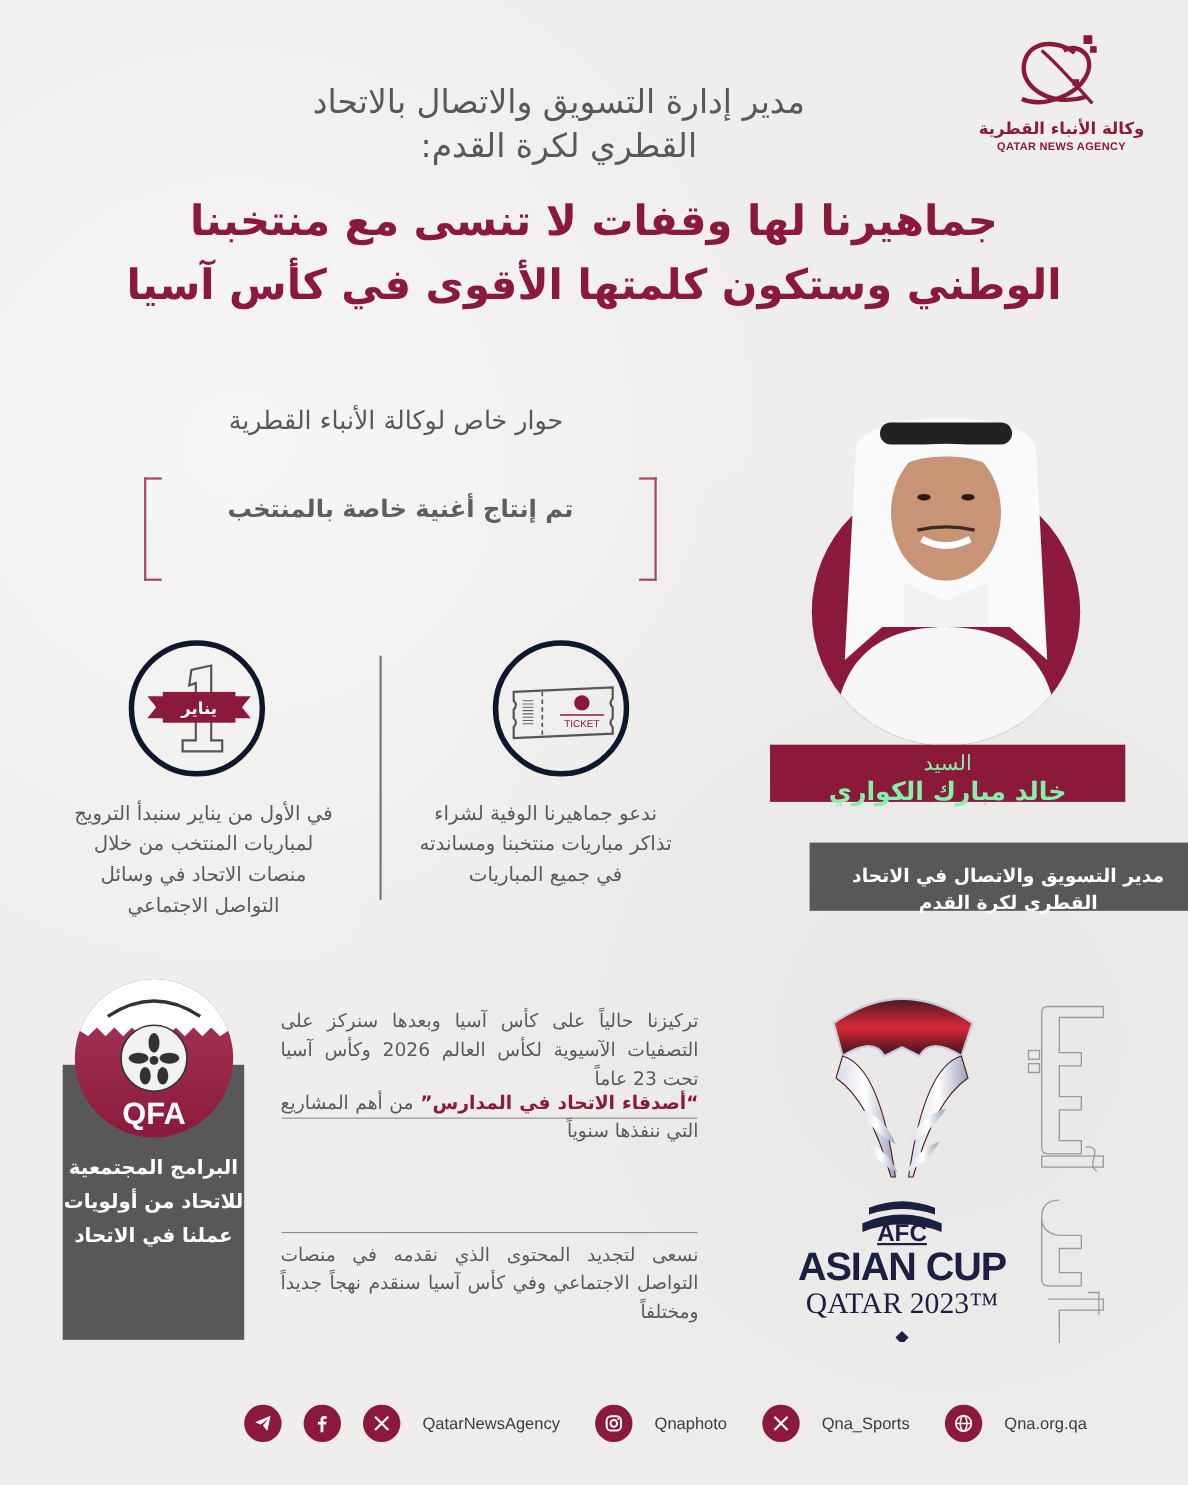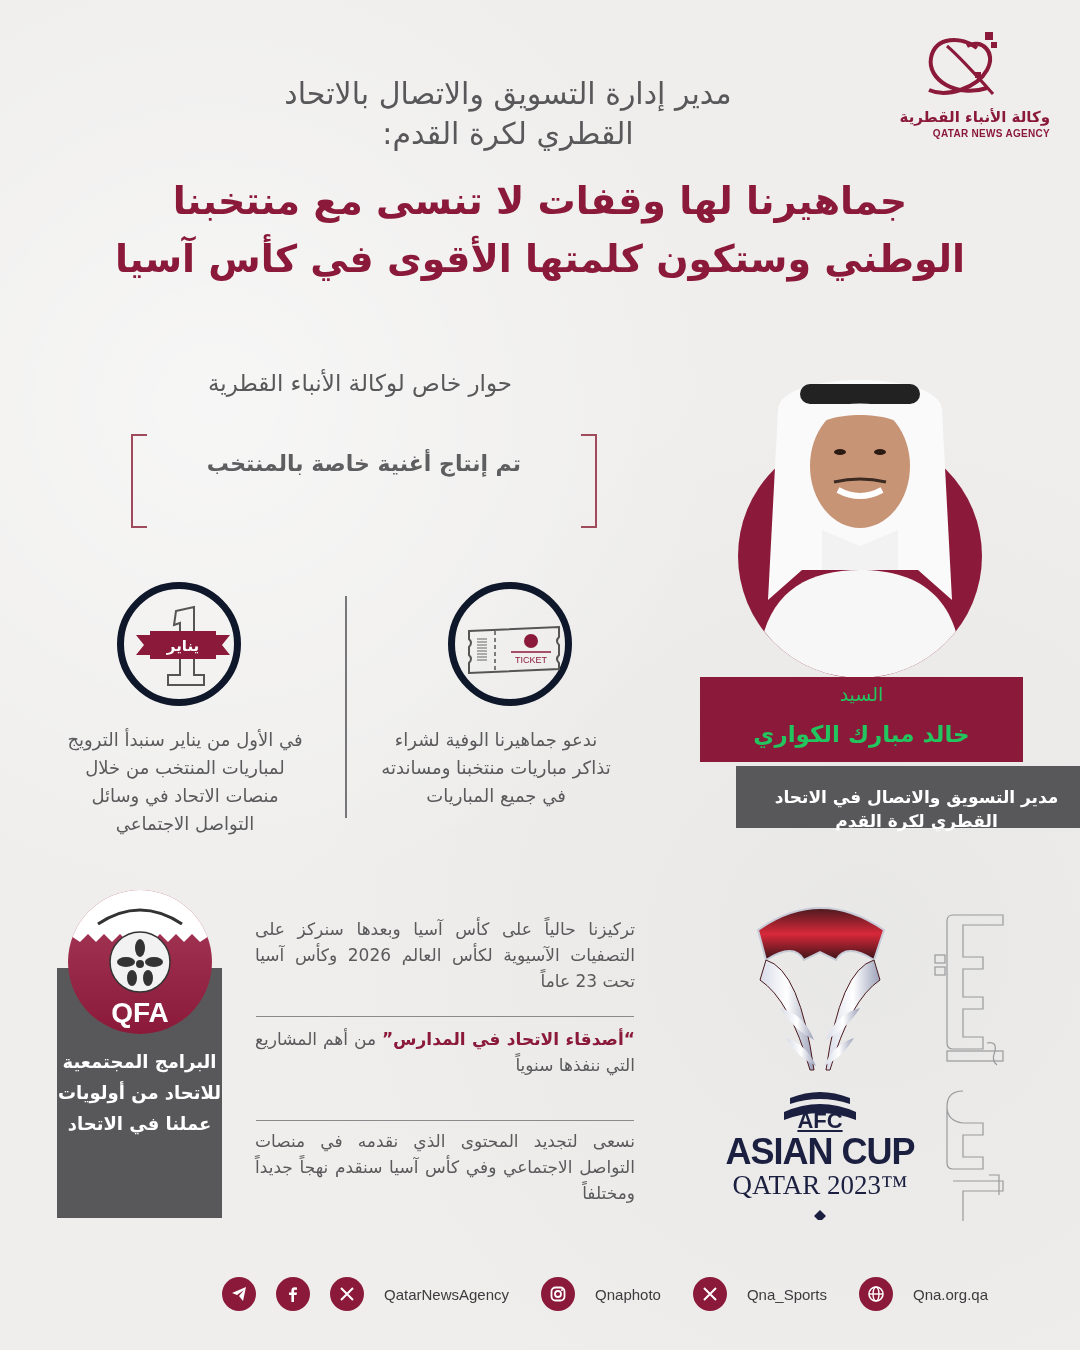--- a/index.html
+++ b/index.html
@@ -11,21 +11,21 @@
     background-image:
       radial-gradient(circle at 20% 30%, rgba(255,255,255,0.5) 0, transparent 40%),
       radial-gradient(circle at 80% 70%, rgba(220,220,220,0.35) 0, transparent 45%);
     font-family: "DejaVu Sans", sans-serif;
     color: #5a5a5c;
   }
   .abs { position: absolute; }
   .rtl { direction: rtl; }
 
   
-  .qna-logo { left: 880px; top: 28px; width: 170px; text-align: right; }
+  .qna-logo { left: 880px; top: 28px; width: 170px; text-align: center; }
   .qna-logo svg { display: block; margin: 0 auto; }
   .qna-logo .ar { color: #8b1a3a; font-size: 15px; font-weight: bold; margin-top: 2px; }
   .qna-logo .en { color: #8b1a3a; font-size: 10px; font-weight: bold; letter-spacing: 0.3px; margin-top: 2px; font-family: "Liberation Sans", sans-serif; }
 
   
   .subtitle { right: 292px; top: 74px; width: 560px; text-align: center; font-size: 30px; line-height: 40px; color: #58585a; }
   .headline { left: 100px; top: 172px; width: 880px; text-align: center; font-size: 38px; line-height: 58px; font-weight: bold; color: #8b1a3a; }
 
   .interview { left: 130px; top: 370px; width: 460px; text-align: center; font-size: 23px; color: #58585a; }
 
@@ -33,44 +33,44 @@
   .quote { left: 115px; top: 434px; width: 466px; height: 94px; margin-left: 16px; }
   .quote .br-left, .quote .br-right { position: absolute; top: 0; width: 16px; height: 94px; border: 2px solid #a04a5e; }
   .quote .br-left { left: 0; border-right: none; }
   .quote .br-right { right: 0; border-left: none; }
   .quote .text { position: absolute; left: 30px; right: 30px; top: 12px; text-align: center; font-size: 22px; line-height: 36px; font-weight: bold; color: #5e5e60; }
 
   
   .portrait-bg { left: 738px; top: 434px; width: 244px; height: 244px; border-radius: 50%; background: #8b1a3a; overflow: hidden; }
   .portrait { left: 738px; top: 370px; width: 244px; height: 308px; }
 
-  .name-box { left: 700px; top: 677px; width: 323px; height: 85px; background: #8b1a3a; color: #22c55e; text-align: center; }
+  .name-box { left: 700px; top: 677px; width: 323px; height: 52px; background: #8b1a3a; color: #86efac; text-align: center; }
   .name-box .pre { font-size: 19px; padding-top: 6px; }
-  .name-box .name { font-size: 23px; font-weight: bold; margin-top: 16px; }
+  .name-box .name { font-size: 23px; font-weight: bold; margin-top: 2px; }
   .title-box { left: 736px; top: 766px; width: 361px; height: 62px; background: #58585a; color: #fff; text-align: center; font-size: 17px; font-weight: bold; line-height: 24px; padding-top: 19px; }
 
   
-  .circle { width: 124px; height: 124px; border: 7px solid #0f172a; border-radius: 50%; }
+  .circle { width: 124px; height: 124px; border: 5px solid #0f172a; border-radius: 50%; }
   .c-jan { left: 117px; top: 582px; }
   .c-ticket { left: 448px; top: 582px; }
   .divider-v { left: 345px; top: 596px; width: 2px; height: 222px; background: #77777a; }
 
   .feature-text { text-align: center; font-size: 18px; line-height: 28px; color: #5a5a5c; }
   .ft-jan { left: 60px; top: 726px; width: 250px; }
   .ft-ticket { left: 376px; top: 726px; width: 240px; }
 
   
   .qfa-panel { left: 57px; top: 968px; width: 165px; height: 250px; background: #58585a; }
   .qfa-badge { left: 68px; top: 890px; width: 144px; height: 144px; border-radius: 50%; background: linear-gradient(180deg,#a73a5a 0%, #8b1a3a 100%); overflow: hidden; }
   .qfa-text { left: 57px; top: 1046px; width: 165px; text-align: center; color: #fff; font-size: 18px; line-height: 31px; font-weight: bold; }
 
   
   .bullet { left: 255px; width: 380px; font-size: 17px; line-height: 26px; text-align: justify; text-align-last: right; color: #5a5a5c; }
   .b1 { top: 916px; }
-  .b2 { top: 1026px; }
+  .b2 { top: 990px; }
   .b3 { top: 1128px; }
   .hl { color: #8b1a3a; font-weight: bold; }
   .hr { left: 256px; width: 378px; height: 1px; background: #8a8a8c; }
   .hr1 { top: 1016px; }
   .hr2 { top: 1120px; }
 
   
   .cup { left: 720px; top: 890px; width: 200px; height: 330px; }
   .afc-text { left: 722px; top: 1108px; width: 196px; text-align: center; color: #1c2040; font-family: "Liberation Sans", sans-serif; }
   .afc-text .a1 { font-size: 22px; font-weight: bold; text-decoration: underline; }

